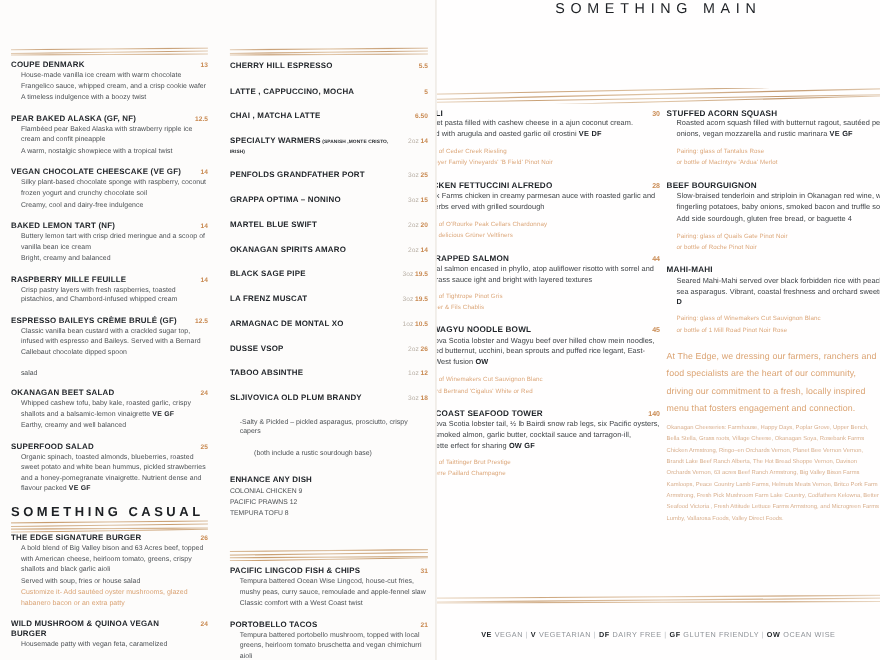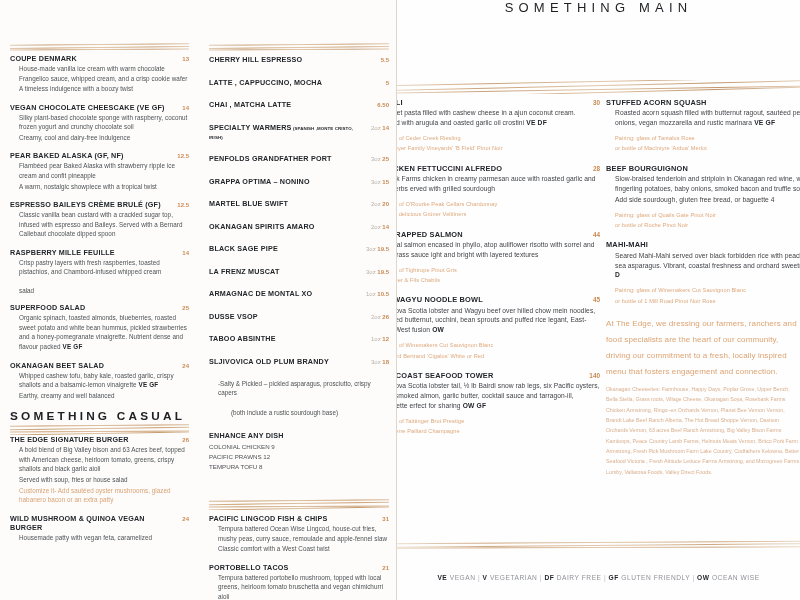--- a/index.html
+++ b/index.html
@@ -310,67 +310,75 @@
           <div class="item">
             <div class="item-head">
               <div class="item-name">COUPE DENMARK</div>
               <div class="item-price">13</div>
             </div>
             <div class="item-desc">House-made vanilla ice cream with warm chocolate Frangelico sauce, whipped cream, and a crisp cookie wafer</div>
             <div class="item-desc">A timeless indulgence with a boozy twist</div>
           </div>
           <div class="item">
             <div class="item-head">
+              <div class="item-name">PEAR BAKED ALASKA (GF, NF)</div>
+              <div class="item-price">12.5</div>
+            </div>
+            <div class="item-desc">Flambéed pear Baked Alaska with strawberry ripple ice cream and confit pineapple</div>
+            <div class="item-desc">A warm, nostalgic showpiece with a tropical twist</div>
+          </div>
+          <div class="item">
+            <div class="item-head">
               <div class="item-name">VEGAN CHOCOLATE CHEESCAKE (VE GF)</div>
               <div class="item-price">14</div>
             </div>
             <div class="item-desc">Silky plant-based chocolate sponge with raspberry, coconut frozen yogurt and crunchy chocolate soil</div>
             <div class="item-desc">Creamy, cool and dairy-free indulgence</div>
           </div>
           <div class="item">
             <div class="item-head">
-              <div class="item-name">PEAR BAKED ALASKA (GF, NF)</div>
-              <div class="item-price">12.5</div>
-            </div>
-            <div class="item-desc">Flambéed pear Baked Alaska with strawberry ripple ice cream and confit pineapple</div>
-            <div class="item-desc">A warm, nostalgic showpiece with a tropical twist</div>
+              <div class="item-name">BAKED LEMON TART (NF)</div>
+              <div class="item-price">14</div>
+            </div>
+            <div class="item-desc">Buttery lemon tart with crisp dried meringue and a scoop of vanilla bean ice cream</div>
+            <div class="item-desc">Bright, creamy and balanced</div>
+          </div>
+          <div class="item">
+            <div class="item-head">
+              <div class="item-name">RASPBERRY MILLE FEUILLE</div>
+              <div class="item-price">14</div>
+            </div>
+            <div class="item-desc">Crisp pastry layers with fresh raspberries, toasted pistachios, and Chambord-infused whipped cream</div>
           </div>
           <div class="item">
             <div class="item-head">
               <div class="item-name">ESPRESSO BAILEYS CRÈME BRULÉ (GF)</div>
               <div class="item-price">12.5</div>
             </div>
             <div class="item-desc">Classic vanilla bean custard with a crackled sugar top, infused with espresso and Baileys. Served with a Bernard Callebaut chocolate dipped spoon</div>
           </div>
-          <div class="item">
-            <div class="item-head">
-              <div class="item-name">RASPBERRY MILLE FEUILLE</div>
-              <div class="item-price">14</div>
-            </div>
-            <div class="item-desc">Crisp pastry layers with fresh raspberries, toasted pistachios, and Chambord-infused whipped cream</div>
-          </div>
         </div>
 
       <div class="plain-line">salad</div>
 
       <div id="casual-left-list" style="margin-top:8px">
+          <div class="item">
+            <div class="item-head">
+              <div class="item-name">OKANAGAN BEET SALAD</div>
+              <div class="item-price">24</div>
+            </div>
+            <div class="item-desc">Whipped cashew tofu, baby kale, roasted garlic, crispy shallots and a balsamic-lemon vinaigrette<span class="tag"> VE GF</span></div>
+            <div class="item-desc">Earthy, creamy and well balanced</div>
+          </div>
           <div class="item">
             <div class="item-head">
               <div class="item-name">SUPERFOOD SALAD</div>
               <div class="item-price">25</div>
             </div>
             <div class="item-desc">Organic spinach, toasted almonds, blueberries, roasted sweet potato and white bean hummus, pickled strawberries and a honey-pomegranate vinaigrette. Nutrient dense and flavour packed<span class="tag"> VE GF</span></div>
-          </div>
-          <div class="item">
-            <div class="item-head">
-              <div class="item-name">OKANAGAN BEET SALAD</div>
-              <div class="item-price">24</div>
-            </div>
-            <div class="item-desc">Whipped cashew tofu, baby kale, roasted garlic, crispy shallots and a balsamic-lemon vinaigrette<span class="tag"> VE GF</span></div>
-            <div class="item-desc">Earthy, creamy and well balanced</div>
           </div>
         </div>
 
       <div class="casual-band">
         <div class="section-title small">SOMETHING CASUAL</div>
         <div class="gold-rule">
             <i></i>
             <i></i>
             <i></i>
             <i></i>

